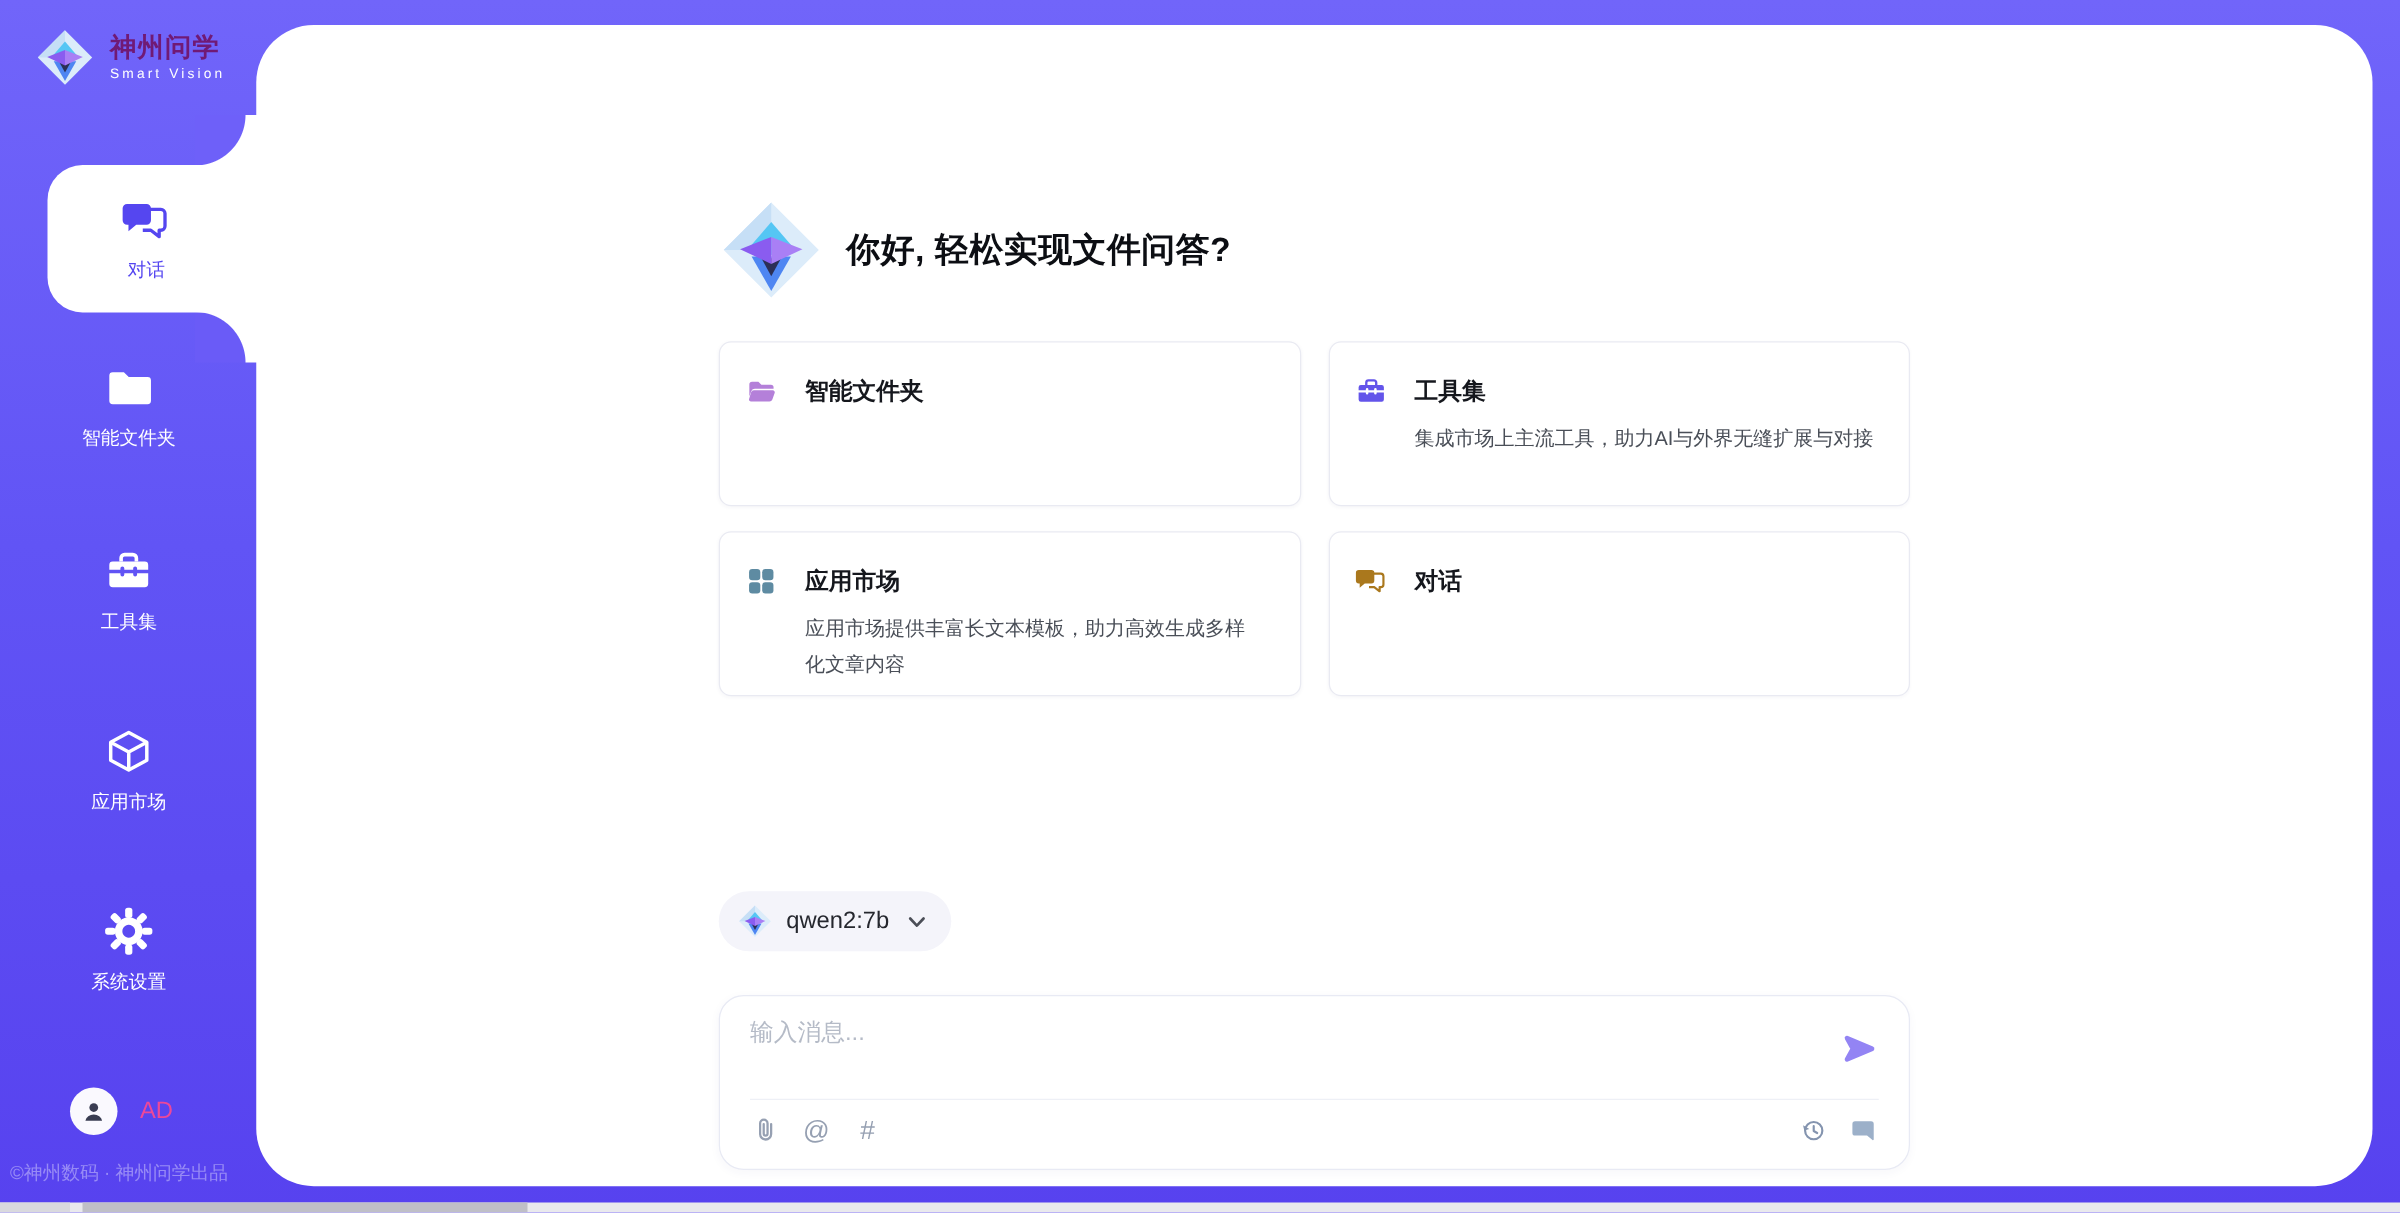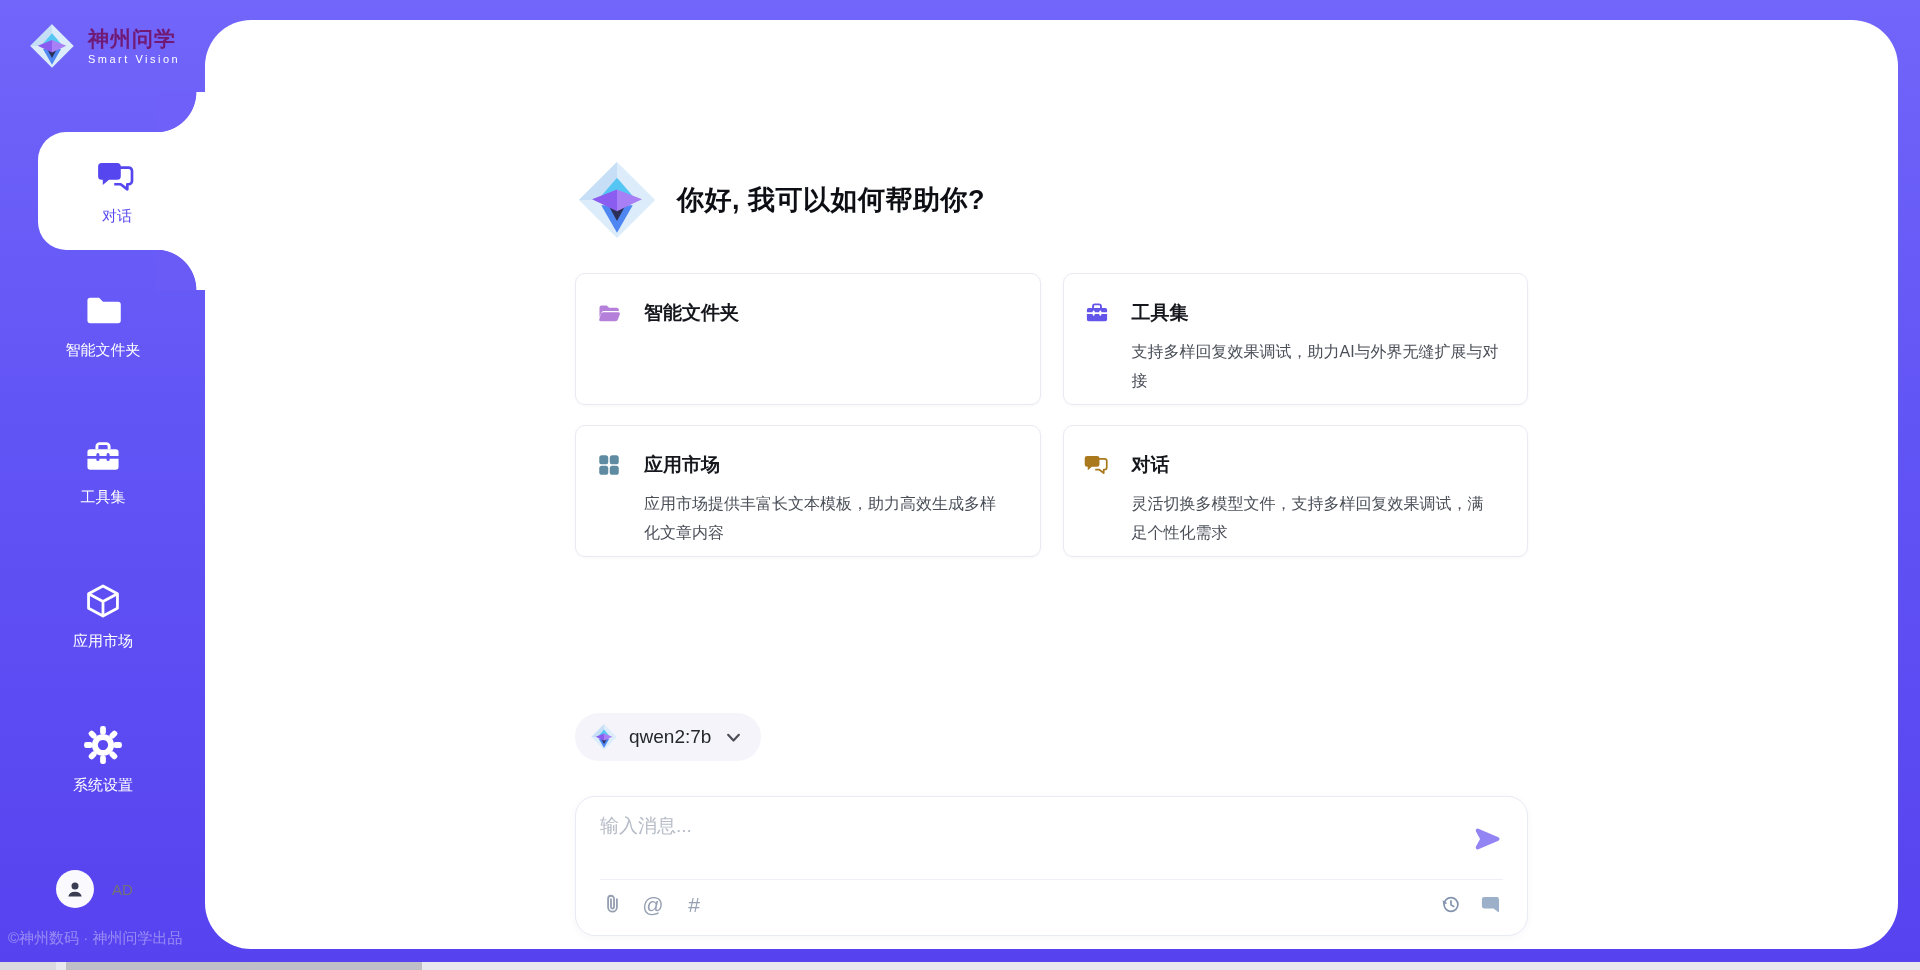--- a/index.html
+++ b/index.html
@@ -26,21 +26,21 @@
   .tab-active svg { width:40px; height:40px; }
   .tab-active .nav-label { color:#5546f0; font-weight:500; }
   .conn-top { position:absolute; left:156px; top:92px; width:50px; height:41px; z-index:3;
               background:radial-gradient(41px at 0 0, #6e60f9 0 40px, #ffffff 40.8px); }
   .conn-bottom { position:absolute; left:156px; top:249px; width:50px; height:41px; z-index:3;
               background:radial-gradient(41px at 0 100%, #6a5bf7 0 40px, #ffffff 40.8px); }
 
   .user-row { position:absolute; left:56px; top:870px; display:flex; align-items:center; gap:18px; cursor:pointer; z-index:4; }
   .avatar { width:38px; height:38px; border-radius:50%; background:#faf9fe; display:flex; align-items:center; justify-content:center; }
   .avatar svg { width:24px; height:24px; }
-  .user-name { color:#737373; font-size:15px; font-weight:500; }
+  .user-name { color:#ec4899; font-size:19px; font-weight:500; }
 
   .side-footer { position:absolute; left:8px; top:929px; width:200px; color:rgba(255,255,255,0.38); font-size:15px; z-index:4; white-space:nowrap; }
 
   
   .panel { position:absolute; left:205px; top:20px; width:1693px; height:929px; background:#fff; border-radius:46px; z-index:2; }
   .content { position:absolute; left:370px; top:0; width:953px; height:100%; }
 
   .greeting { position:absolute; left:0; top:138px; display:flex; align-items:center; gap:18px; }
   .greeting .logo { width:84px; height:84px; }
   .greeting-text { font-size:27px; font-weight:700; color:#0c0e13; letter-spacing:0.5px; }
@@ -208,21 +208,21 @@
 
 <div class="side-footer">©神州数码 · 神州问学出品</div>
 
 <div class="panel">
   <div class="content">
 
     <div class="greeting">
       <svg class="logo" viewBox="0 0 64 64">
           <use href="#diamond-logo"></use>
         </svg>
-      <div class="greeting-text">你好, 我可以如何帮助你?</div>
+      <div class="greeting-text">你好, 轻松实现文件问答?</div>
     </div>
 
     <div class="cards">
       <div class="card">
         <div class="card-head">
           <span class="card-icon" style="color: rgb(180, 128, 217);">
             <svg viewBox="0 0 24 24">
                 <use href="#icon-folder-open"></use>
               </svg>
           </span>
@@ -232,21 +232,21 @@
 
       <div class="card">
         <div class="card-head">
           <span class="card-icon" style="color: rgb(99, 84, 234);">
             <svg viewBox="0 0 36 36">
                 <use href="#icon-toolbox"></use>
               </svg>
           </span>
           <span class="card-title">工具集</span>
         </div>
-        <div class="card-desc">支持多样回复效果调试，助力AI与外界无缝扩展与对接</div>
+        <div class="card-desc">集成市场上主流工具，助力AI与外界无缝扩展与对接</div>
       </div>
 
       <div class="card">
         <div class="card-head">
           <span class="card-icon" style="color: rgb(94, 139, 162);">
             <svg viewBox="0 0 24 24">
                 <use href="#icon-apps"></use>
               </svg>
           </span>
           <span class="card-title">应用市场</span>
@@ -256,21 +256,20 @@
 
       <div class="card">
         <div class="card-head">
           <span class="card-icon" style="color: rgb(170, 120, 29);">
             <svg viewBox="0 0 36 36">
                 <use href="#icon-chat"></use>
               </svg>
           </span>
           <span class="card-title">对话</span>
         </div>
-        <div class="card-desc">灵活切换多模型文件，支持多样回复效果调试，满足个性化需求</div>
       </div>
     </div>
 
     <div class="model-row">
       <div class="model-pill">
         <svg class="logo" viewBox="0 0 64 64">
             <use href="#diamond-logo"></use>
           </svg>
         <span class="model-name">qwen2:7b</span>
         <span class="chevron">

